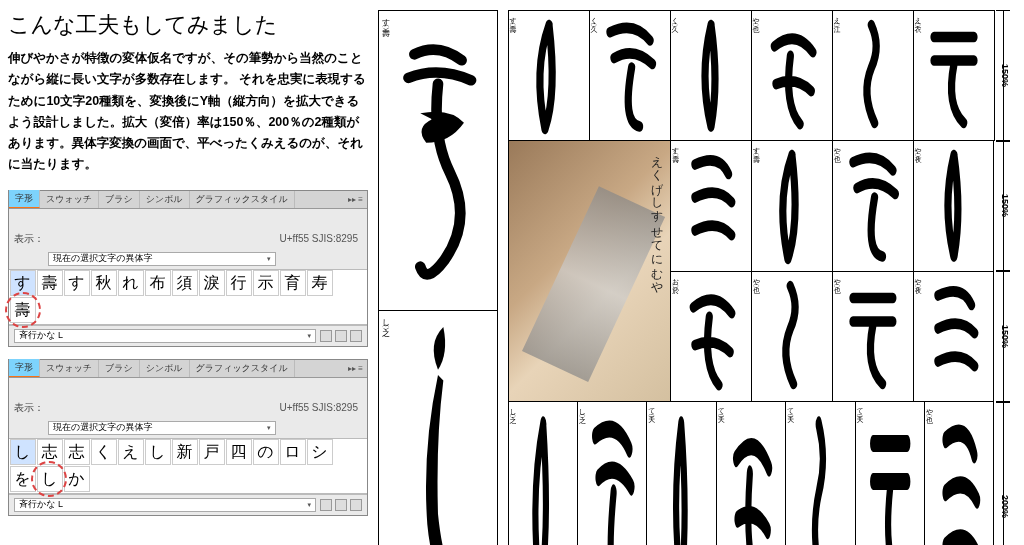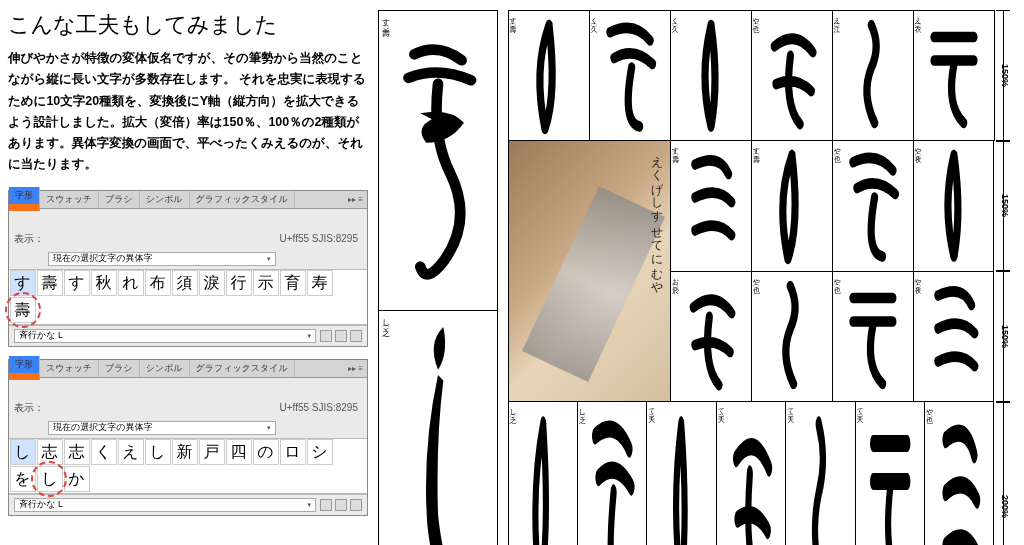--- a/index.html
+++ b/index.html
@@ -46,22 +46,22 @@
     height: 18px;
     align-items: center;
   }
   .panel-tab {
     padding: 2px 6px;
     border-right: 1px solid #bbb;
     font-size: 9px;
     color: #333;
   }
   .panel-tab.active {
-    background: #3b82f6;
-    border-bottom: 7px solid #f97316;
+    background: #7dd3fc;
+    border-bottom: 1px solid #f97316;
     text-align: center;
   }
   .panel-tabs .spacer { flex: 1; }
   .panel-tabs .arrows { font-size: 8px; padding: 0 4px; color: #555; }
   .panel-row {
     display: flex;
     align-items: center;
     padding: 3px 5px;
     gap: 4px;
   }
@@ -253,21 +253,21 @@
   }
 </style>
 </head>
 <body>
 
 <div class="page">
 
   <div class="left-col">
     <h1 class="heading">こんな工夫もしてみました</h1>
     <p class="body-text">伸びやかさが特徴の変体仮名ですが、その筆勢から当然のことながら縦に長い文字が多数存在します。
-それを忠実に表現するために10文字20種類を、変換後にY軸（縦方向）を拡大できるよう設計しました。拡大（変倍）率は150％、100％の2種類があります。異体字変換の画面で、平べったくみえるのが、それに当たります。</p>
+それを忠実に表現するために10文字20種類を、変換後にY軸（縦方向）を拡大できるよう設計しました。拡大（変倍）率は150％、200％の2種類があります。異体字変換の画面で、平べったくみえるのが、それに当たります。</p>
 
     <div class="panel">
       <div class="panel-tabs">
         <span class="panel-tab active">字形</span>
         <span class="panel-tab">スウォッチ</span>
         <span class="panel-tab">ブラシ</span>
         <span class="panel-tab">シンボル</span>
         <span class="panel-tab">グラフィックスタイル</span>
         <span class="spacer"></span>
         <span class="arrows">▸▸ ≡</span>

